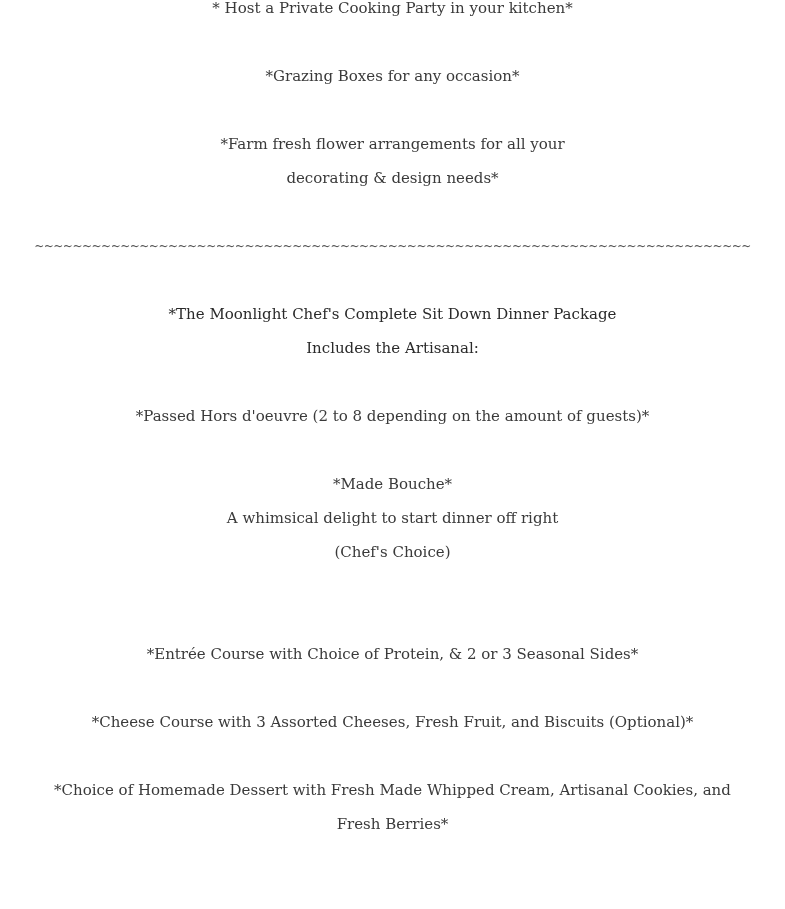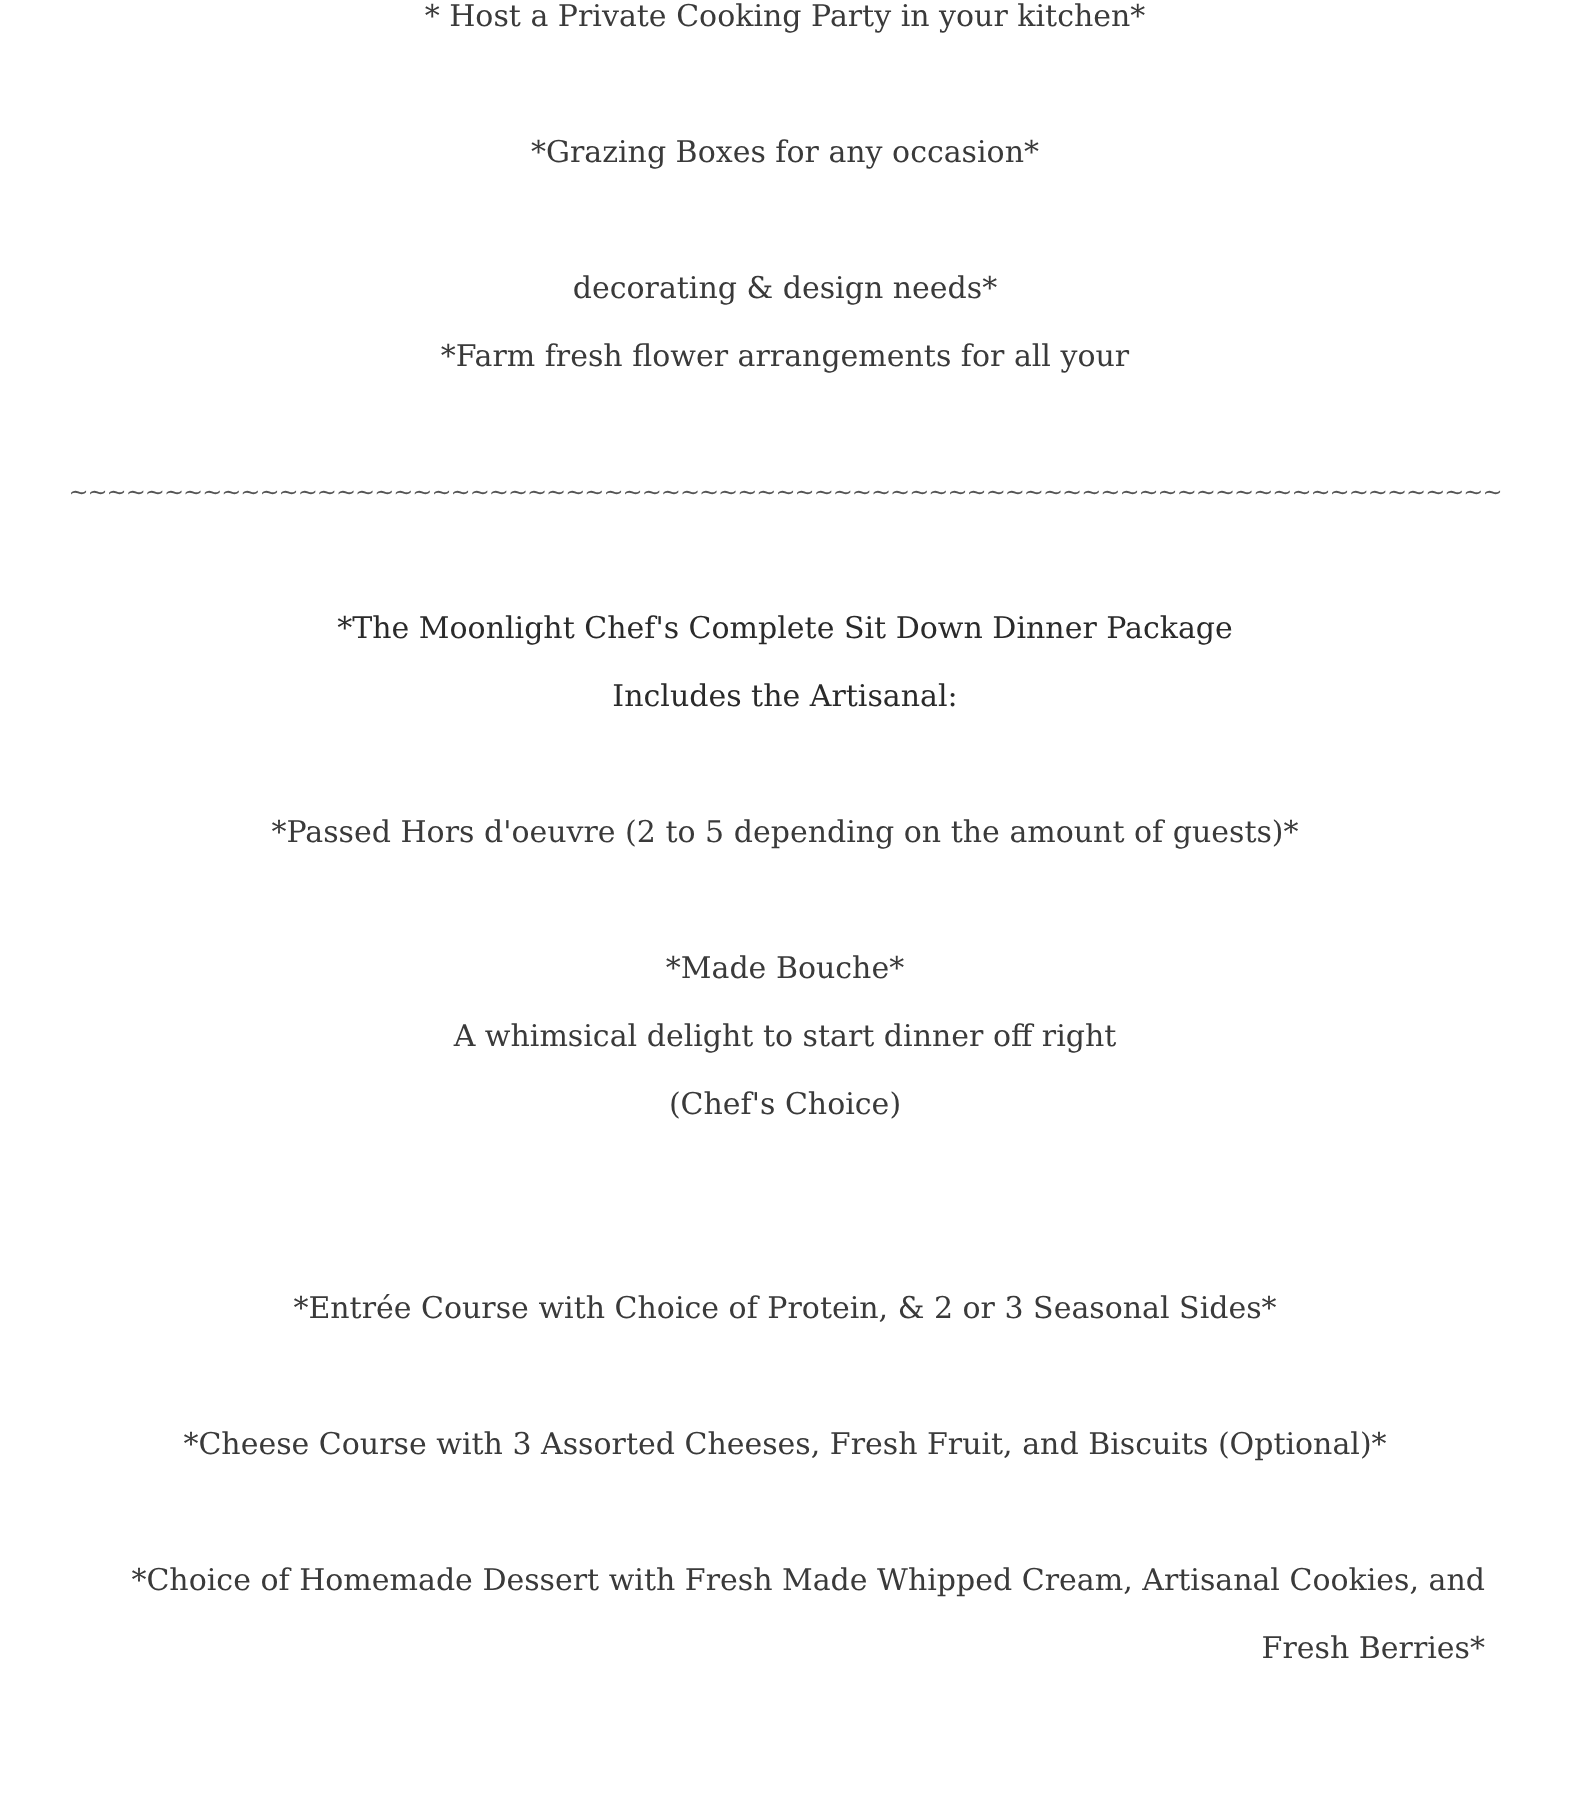--- a/index.html
+++ b/index.html
@@ -34,40 +34,39 @@
     .tilde {
       font-size: 12px;
       letter-spacing: -0.5px;
       color: #555;
     }
     .wrap {
       white-space: normal;
       width: 700px;
       margin: 0 auto;
       height: 68px;
-      text-align: right;
     }
   </style>
 </head>
 <body>
 
 <div class="doc">
   <span class="line">* Host a Private Cooking Party in your kitchen*</span>
   <span class="blank"></span>
   <span class="line">*Grazing Boxes for any occasion*</span>
   <span class="blank"></span>
+  <span class="line">*Farm fresh flower arrangements for all your</span>
   <span class="line">decorating  &amp; design needs*</span>
-  <span class="line">*Farm fresh flower arrangements for all your</span>
   <span class="blank"></span>
   <span class="line tilde">~~~~~~~~~~~~~~~~~~~~~~~~~~~~~~~~~~~~~~~~~~~~~~~~~~~~~~~~~~~~~~~~~~~~~~~~~~~</span>
   <span class="blank"></span>
   <span class="line bold">*The Moonlight Chef's Complete Sit Down Dinner Package</span>
   <span class="line bold">Includes the Artisanal:</span>
   <span class="blank"></span>
-  <span class="line">*Passed Hors d'oeuvre (2 to 5 depending on the amount of guests)*</span>
+  <span class="line">*Passed Hors d'oeuvre (2 to 8 depending on the amount of guests)*</span>
   <span class="blank"></span>
   <span class="line">*Made Bouche*</span>
   <span class="line">A whimsical delight to start dinner off right</span>
   <span class="line">(Chef's Choice)</span>
   <span class="blank"></span>
   <span class="blank"></span>
   <span class="line">*Entrée Course with Choice of Protein, &amp; 2 or 3 Seasonal Sides*</span>
   <span class="blank"></span>
   <span class="line">*Cheese Course with 3 Assorted Cheeses, Fresh Fruit, and Biscuits (Optional)*</span>
   <span class="blank"></span>

